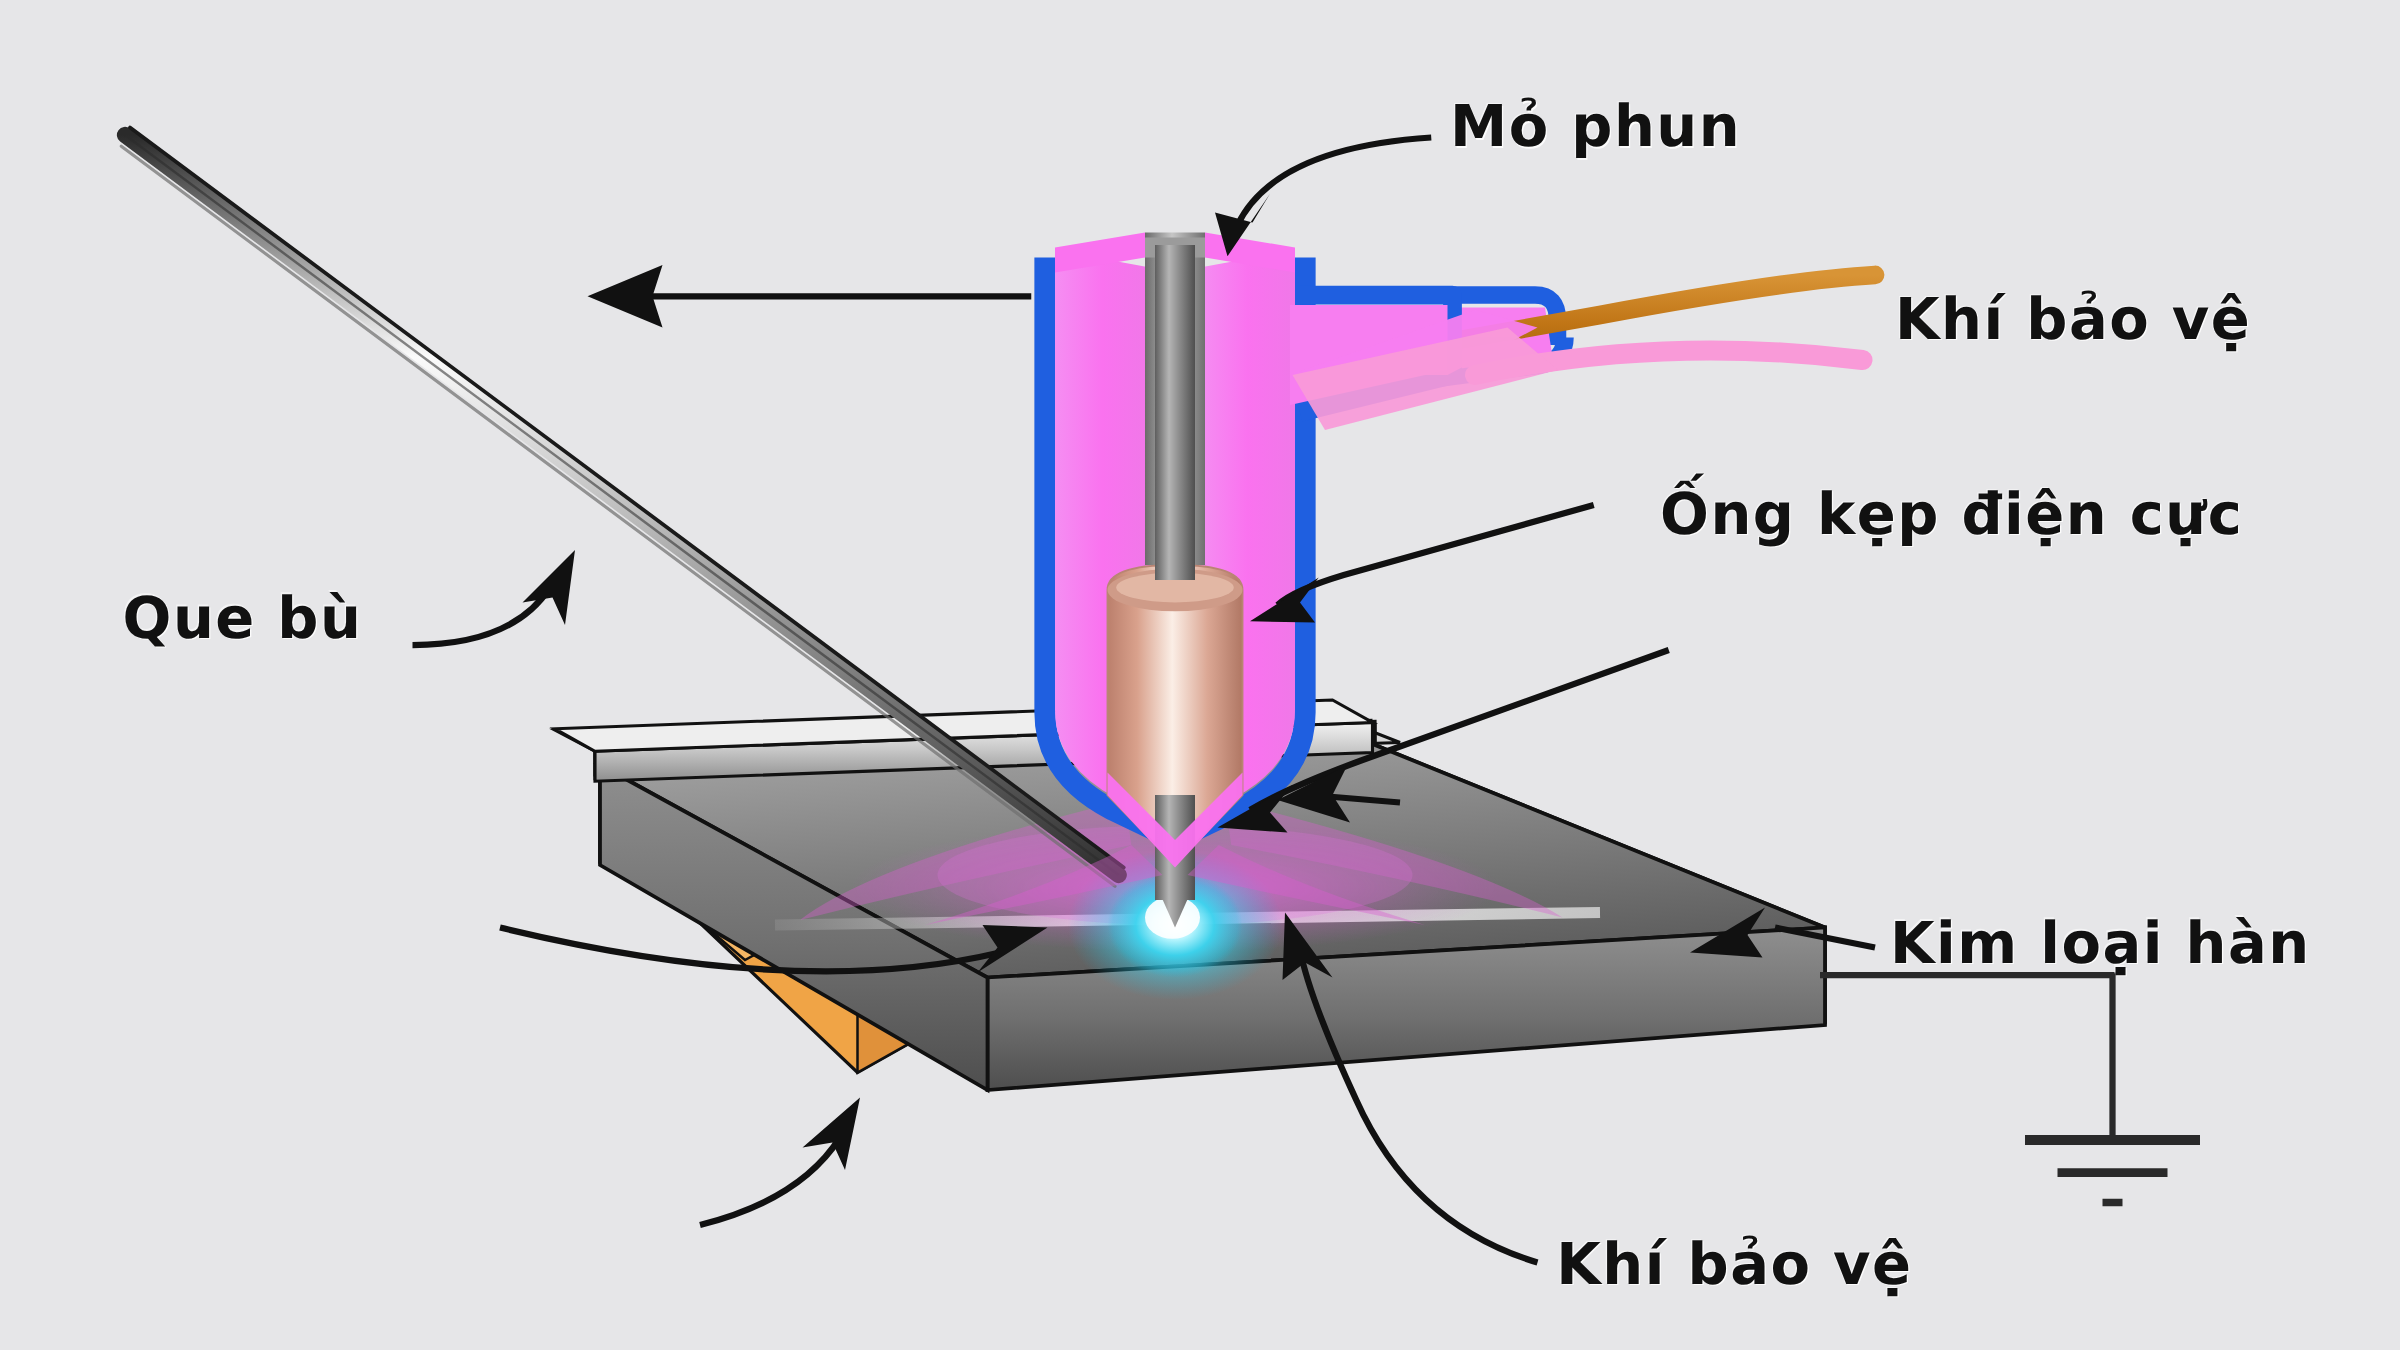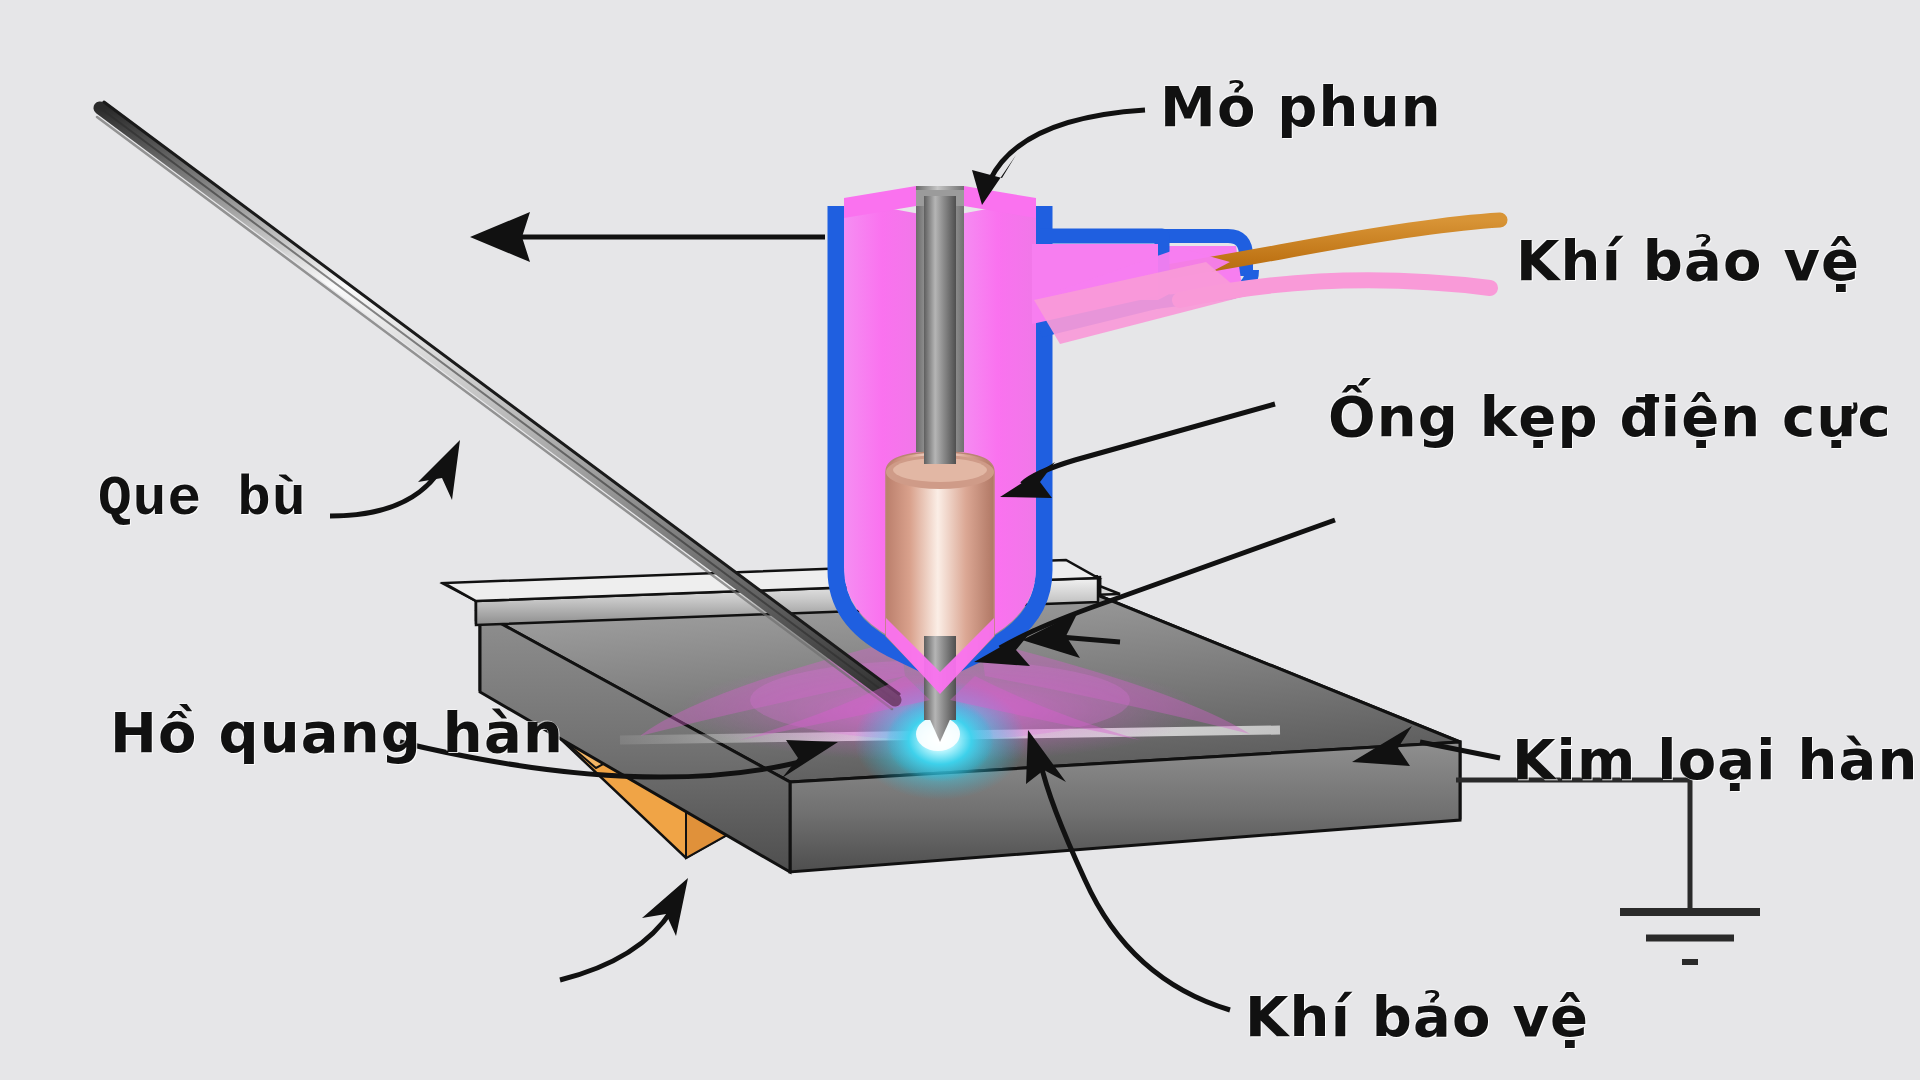--- a/index.html
+++ b/index.html
@@ -7,32 +7,32 @@
     width:1920px;height:1080px;overflow:hidden;
     background:#e6e6e8;
     font-family:"DejaVu Sans","Liberation Sans",sans-serif;
   }
   #stage{position:relative;width:1920px;height:1080px;}
   #diagram{position:absolute;inset:0;width:1920px;height:1080px;}
   .lbl{
     position:absolute;
     color:#111;
     font-weight:700;
-    font-size:56px;
+    font-size:46px;
     letter-spacing:1.2px;
     white-space:nowrap;
     text-shadow:1px 1px 0 rgba(255,255,255,.85),-1px -1px 0 rgba(255,255,255,.55);
     font-family:"DejaVu Sans","Liberation Sans",sans-serif;
   }
   .l-direction{left:296px;top:132px;}
   .l-nozzle{left:1160px;top:74px;}
   .l-shield-top{left:1516px;top:228px;}
   .l-collet{left:1287px;top:384px;margin-left:41px;}
   .l-tungsten{left:1347px;top:500px;}
-  .l-filler{left:98px;top:467px;font-family:Liberation Mono, monospace;}
+  .l-filler{left:98px;top:467px;}
   .l-arc{left:110px;top:700px;}
   .l-basemetal{left:1512px;top:727px;}
   .l-shield-bottom{left:1245px;top:984px;}
 </style>
 </head>
 <body>
 
 <div id="stage">
 
   <svg id="diagram" viewBox="0 0 1920 1080">
@@ -330,17 +330,16 @@
         <path d="M 1022 640 L 1078 612 L 1066 636 L 1080 658 Z" fill="#111" stroke="none"></path>
       </g>
     </g>
 
   </svg>
 
   <div class="lbl l-nozzle">Mỏ phun</div>
   <div class="lbl l-shield-top">Khí bảo vệ</div>
   <div class="lbl l-collet">Ống kẹp điện cực</div>
   <div class="lbl l-filler">Que bù</div>
-  <div class="lbl l-arc">Hồ quang hàn</div>
   <div class="lbl l-basemetal">Kim loại hàn</div>
   <div class="lbl l-shield-bottom">Khí bảo vệ</div>
 
 </div>
 
 </body></html>

